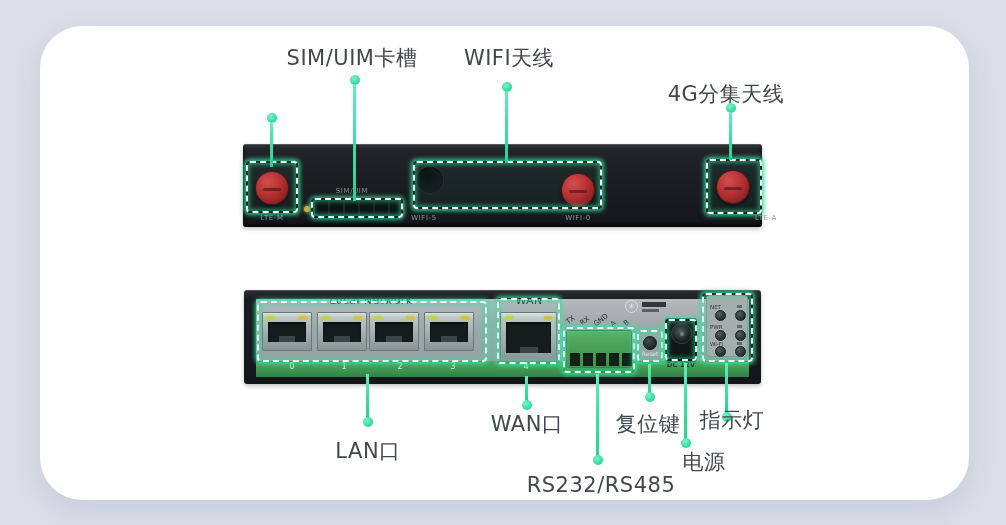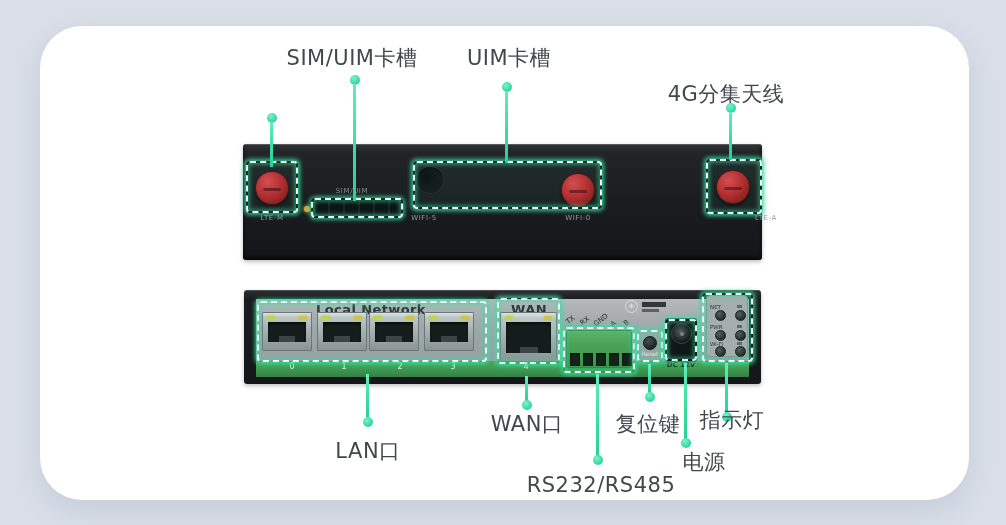--- a/index.html
+++ b/index.html
@@ -9,21 +9,21 @@
     background:#d9dee8; overflow:hidden;
   }
   #card {
     position:absolute; left:40px; top:26px; width:929px; height:474px;
     background:#ffffff; border-radius:42px;
     box-shadow:0 10px 26px rgba(125,138,160,.20);
   }
   
   .dev { position:absolute; border-radius:3px; }
   #dev-top {
-    left:243px; top:144px; width:519px; height:116px;
+    left:243px; top:144px; width:519px; height:83px;
     background:linear-gradient(180deg,#33363a 0%,#222427 7%,#1b1d20 45%,#141619 100%);
     box-shadow:inset 0 1px 0 rgba(255,255,255,.18), inset 0 -3px 4px rgba(0,0,0,.65), 0 2px 4px rgba(0,0,0,.25);
     text-align:right;
   }
   #dev-bot {
     left:244px; top:290px; width:517px; height:94px;
     background:linear-gradient(180deg,#2c2e31 0%,#1a1c1f 10%,#141619 100%);
     box-shadow:inset 0 1px 0 rgba(255,255,255,.15), 0 2px 4px rgba(0,0,0,.25);
   }
   #face {
@@ -90,21 +90,21 @@
   #dev-bot .cav::after { content:""; position:absolute; left:30%; right:30%; bottom:0; height:6px;
     background:#3b3e41; }
   #dev-bot .led { position:absolute; top:3px; width:8px; height:4px; border-radius:1px; }
   #dev-bot .led-l { left:4px;  background:#c3d44b; box-shadow:0 0 3px rgba(195,212,75,.8); }
   #dev-bot .led-r { right:4px; background:#d6c244; box-shadow:0 0 3px rgba(214,194,68,.8); }
   .lanp { top:22px; width:50px; height:39px; }
   #p0{left:18px;} #p1{left:73px;} #p2{left:125px;} #p3{left:180px;}
   #pwan{left:256px; top:22px; width:57px; height:50px;}
   .pn { position:absolute; transform:translateX(-50%); top:72px; font-size:8px; color:#eaf5ec; z-index:4; }
   #n0{left:48px;} #n1{left:100px;} #n2{left:156px;} #n3{left:209px;} #n4{left:282px;}
-  .grouplab { position:absolute; transform:translateX(-50%); top:12px; font-size:13px; font-weight:700;
+  .grouplab { position:absolute; transform:translateX(-50%); top:4px; font-size:11px; font-weight:400;
     color:#2d3034; letter-spacing:.4px; z-index:3; white-space:nowrap; }
   #lab-local{left:127px;} #lab-wan{left:285px;}
   .pin { position:absolute; font-size:7px; color:#24272a; transform:rotate(-38deg); z-index:3; }
   #pin0{left:322px; top:26px;} #pin1{left:336px; top:27px;} #pin2{left:349px; top:26px;}
   #pin3{left:367px; top:30px;} #pin4{left:380px; top:29px;}
   #tblock { position:absolute; left:322px; top:40px; width:66px; height:38px;
     background:linear-gradient(180deg,#5db267 0%,#4aa055 40%,#3c8f49 100%);
     border:1px solid #2f7a3c; border-radius:2px; z-index:3; }
   #tblock .th { position:absolute; top:22px; width:10px; height:13px; background:#101a10;
     box-shadow:inset 0 1px 2px rgba(0,0,0,.9); }
@@ -171,21 +171,21 @@
   <div class="hl" id="hl-ltem"></div>
   <div class="hl" id="hl-sim"></div>
   <div class="hl" id="hl-wifi"></div>
   <div class="hl" id="hl-ltea"></div>
 
   <div class="co-dot" id="co-t1-dot"></div>
   <div class="co-line" id="co-t1-line"></div>
   <div class="co-label" id="co-t2-label">SIM/UIM卡槽</div>
   <div class="co-dot" id="co-t2-dot"></div>
   <div class="co-line" id="co-t2-line"></div>
-  <div class="co-label" id="co-t3-label">UIM卡槽</div>
+  <div class="co-label" id="co-t3-label">WIFI天线</div>
   <div class="co-dot" id="co-t3-dot"></div>
   <div class="co-line" id="co-t3-line"></div>
   <div class="co-label" id="co-t4-label">4G分集天线</div>
   <div class="co-dot" id="co-t4-dot"></div>
   <div class="co-line" id="co-t4-line"></div>
 
   <div id="dev-bot" class="dev">
     <div id="face"></div>
     <div id="strip"></div>
 

